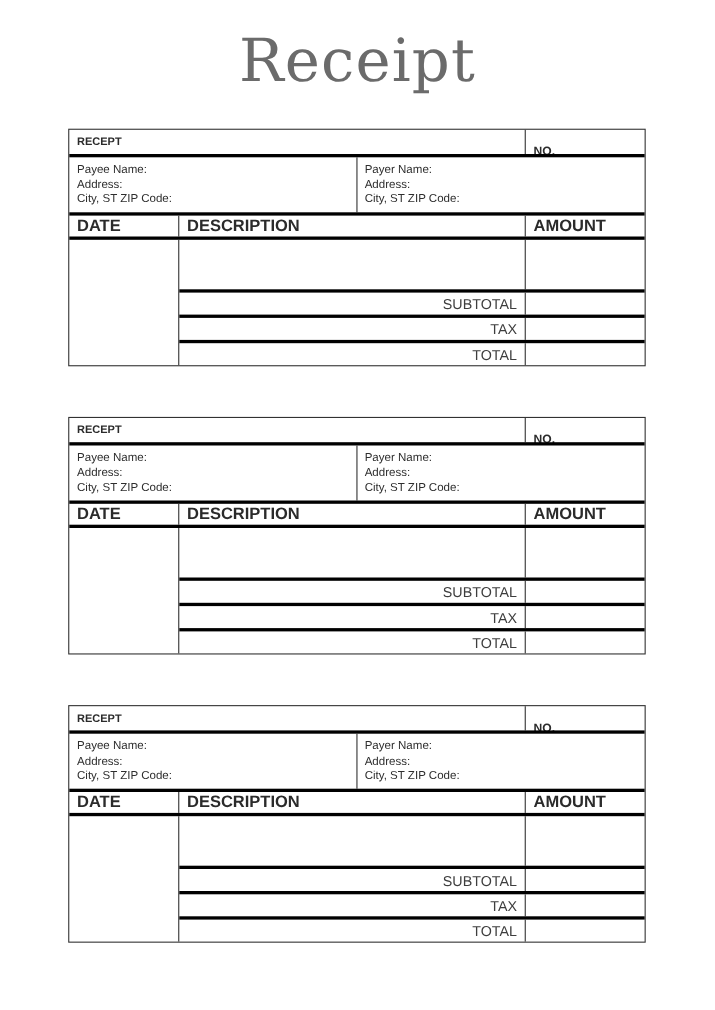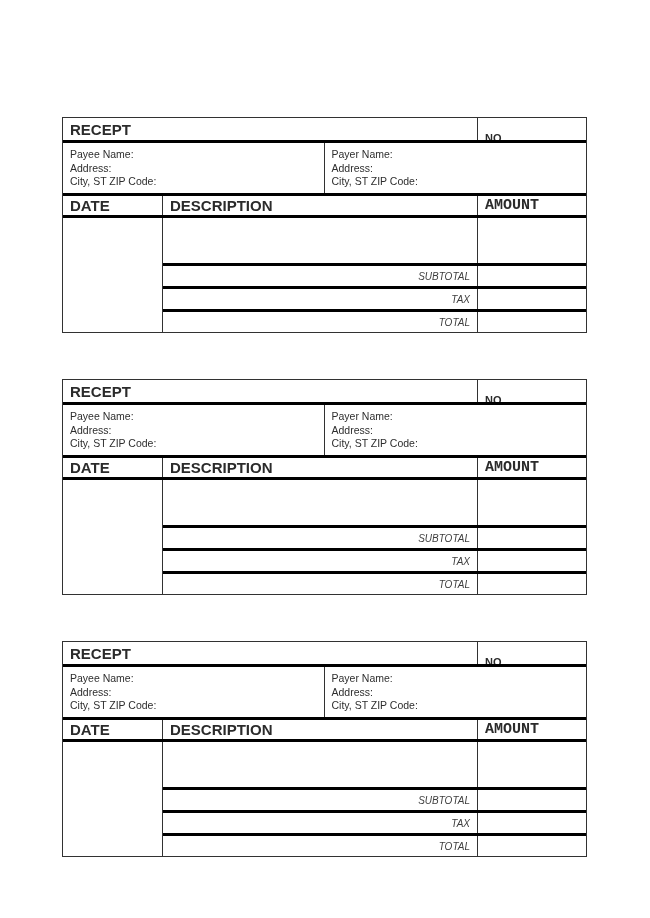--- a/index.html
+++ b/index.html
@@ -48,21 +48,21 @@
   .bt { border-top: 3px solid #000000; }
   .br { border-right: 1px solid #323232; }
 
   .row-header { height: 22px; }
   .cell-recept {
     flex: 1;
     display: flex;
     align-items: center;
     padding-left: 7px;
     font-weight: bold;
-    font-size: 15px;
+    font-size: 10px;
   }
   .cell-no {
     width: 108px;
     display: flex;
     align-items: center;
     box-sizing: border-box;
     margin-top: 17px;
   }
   .no-label {
     font-weight: bold;
@@ -92,48 +92,47 @@
   .col-desc {
     flex: 1;
     display: flex; align-items: center;
     padding-left: 7px;
   }
   .col-amount {
     width: 108px;
     box-sizing: border-box;
     display: flex; align-items: center;
     padding-left: 7px;
-    font-family: Liberation Mono, monospace;
   }
 
   .row-body { flex: 1; }
   .body-date { width: 100px; box-sizing: border-box; }
   .body-right { flex: 1; display: flex; flex-direction: column; }
   .line-row { flex: 1; display: flex; }
   .desc-empty { flex: 1; }
   .amt-empty { width: 108px; box-sizing: border-box; }
 
   .total-row { height: 23px; display: flex; box-sizing: border-box; }
   .total-label {
     flex: 1;
     display: flex;
     align-items: center;
     justify-content: flex-end;
     padding-right: 7px;
-    font-size: 10px;
+    font-size: 13px;
     color: #3e3e3e;
-    font-style: italic;
   }
   .total-value { width: 108px; box-sizing: border-box; }
 </style>
 </head>
 <body>
 
 <div class="page">
 
+  <div class="page-title">Receipt</div>
 
   <div class="receipt pos-1">
     <div class="r-row row-header">
       <div class="cell-recept br">RECEPT</div>
       <div class="cell-no">
         <span class="no-label">NO.</span>
         <span class="no-value"></span>
       </div>
     </div>
     <div class="r-row row-info bt">

